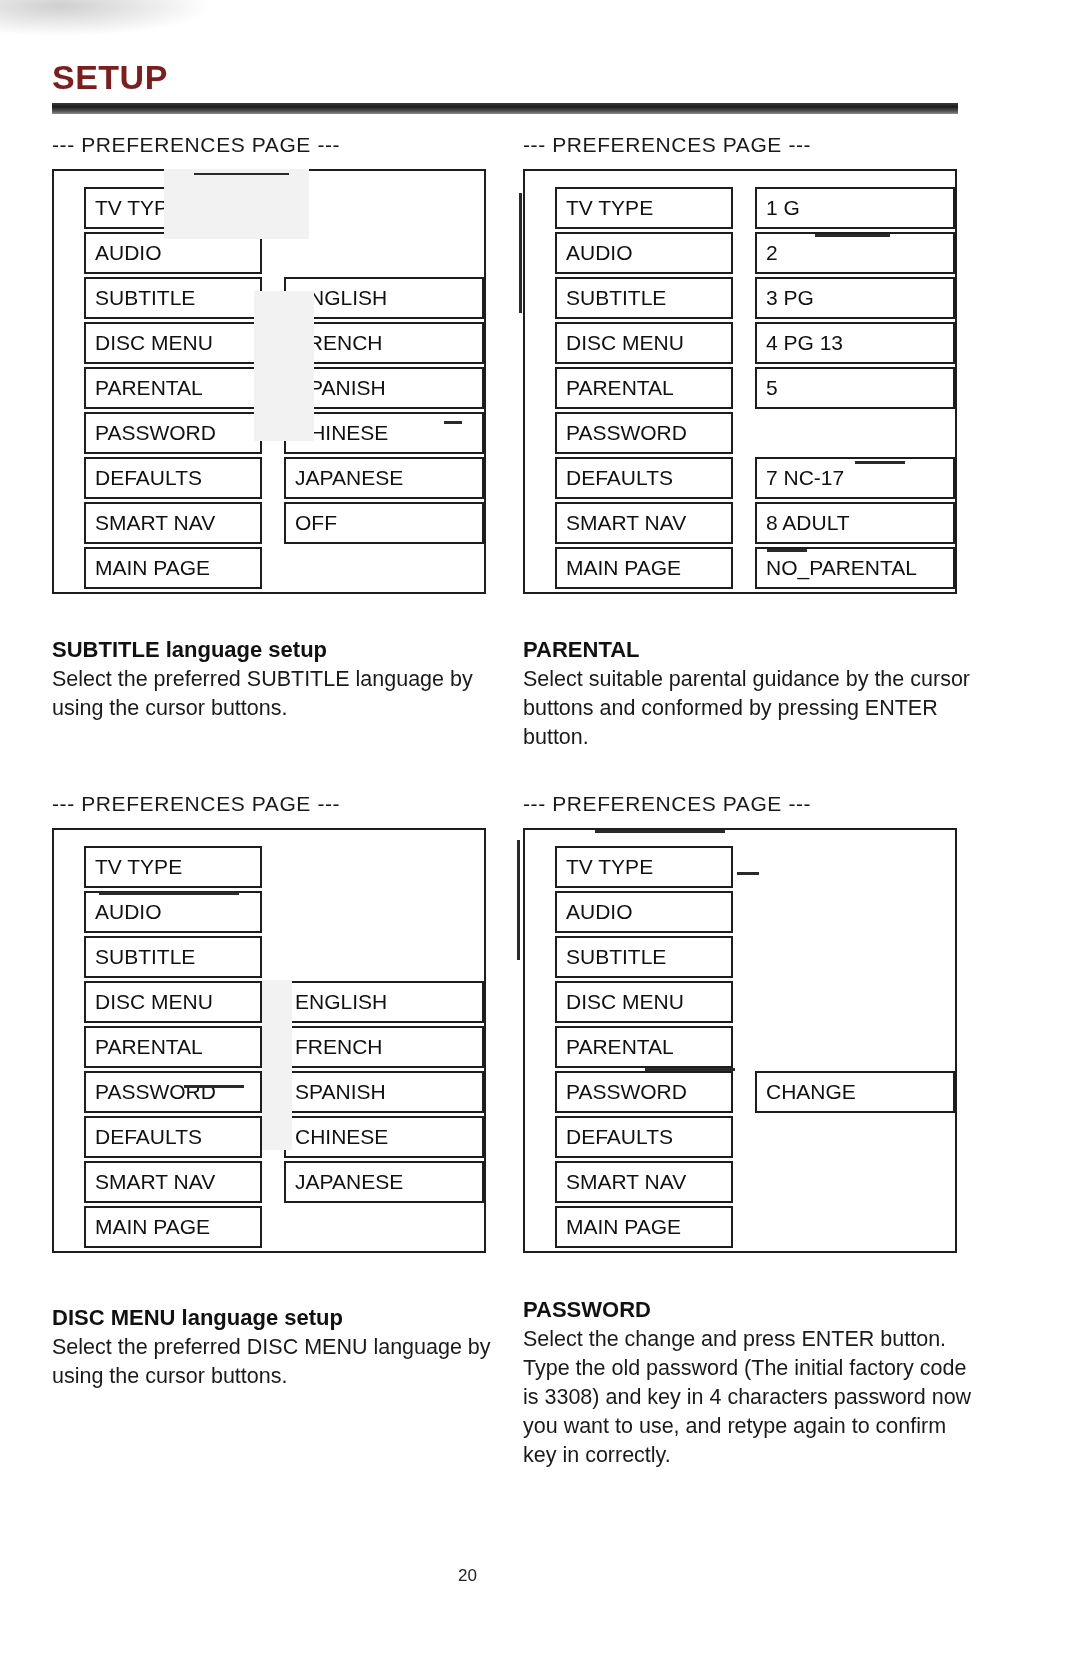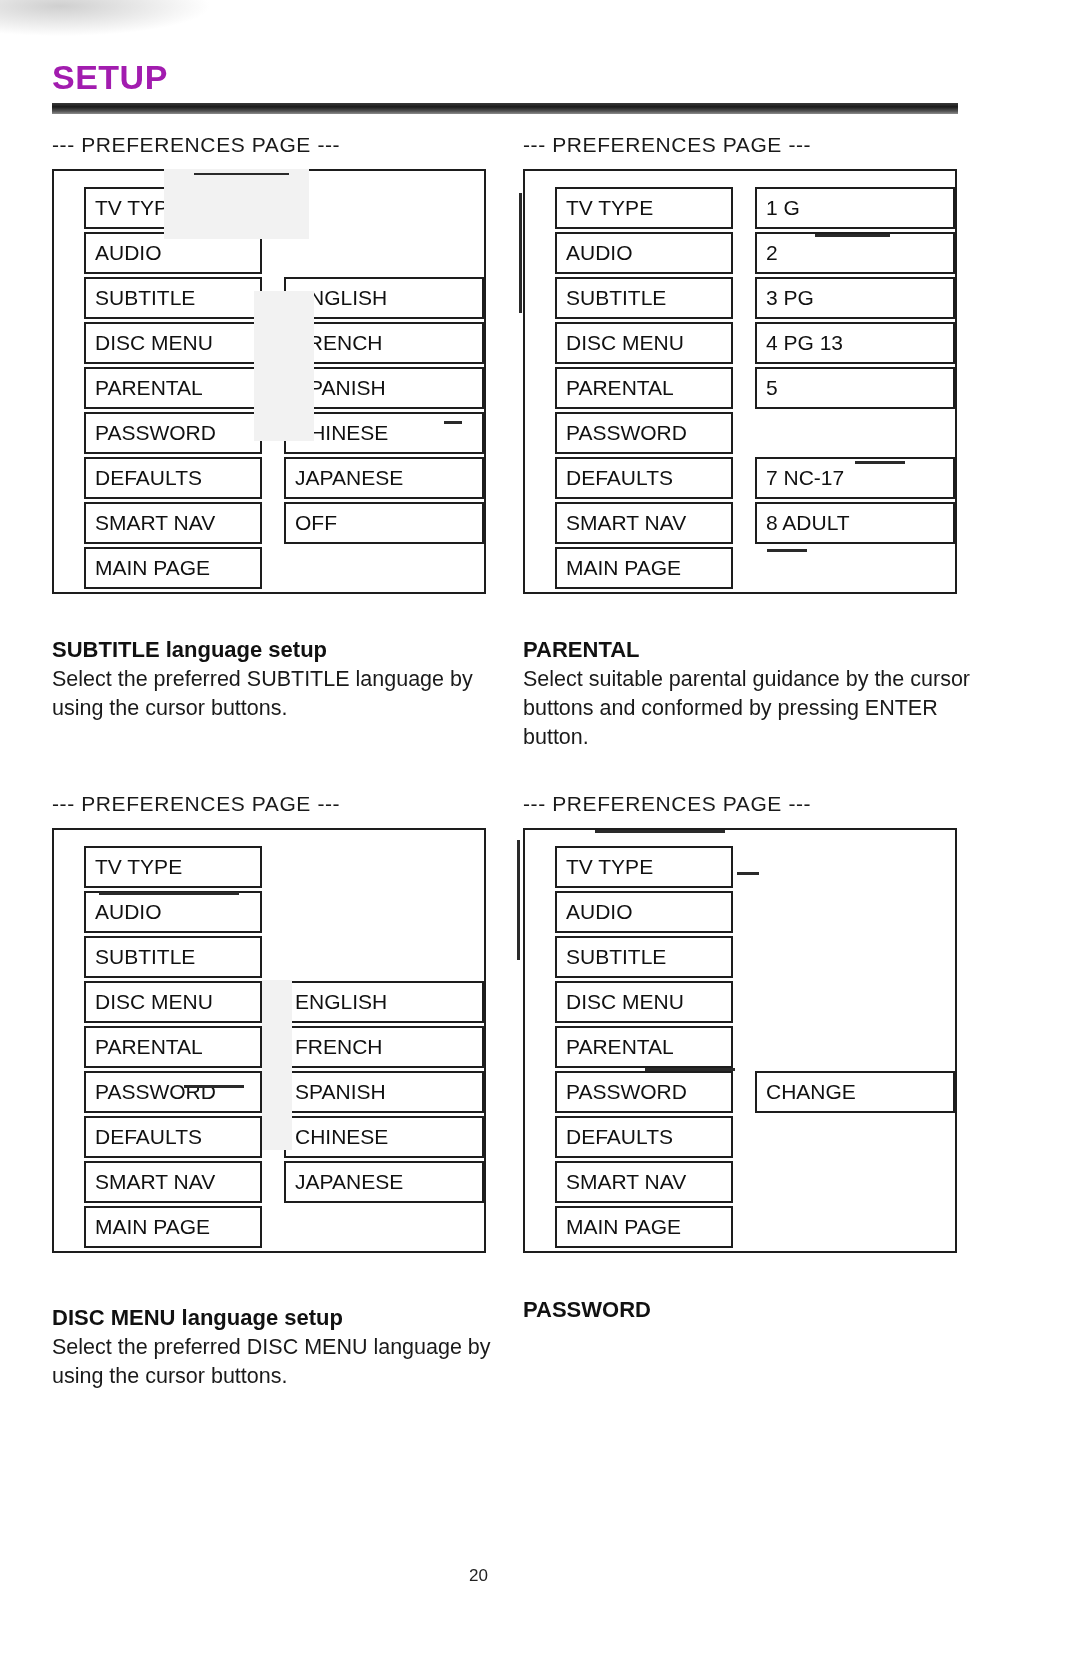--- a/index.html
+++ b/index.html
@@ -30,21 +30,21 @@
   }
 
   
   .page-title {
     position: absolute;
     left: 52px;
     top: 58px;
     font-size: 34px;
     font-weight: bold;
     letter-spacing: 0.5px;
-    color: #a21caf;
+    color: #7f1d1d;
   }
   .title-rule {
     position: absolute;
     left: 52px;
     top: 103px;
     width: 906px;
     height: 11px;
     background: linear-gradient(180deg, #3a3a3a 0%, #1a1a1a 35%, #555 75%, #8d8d8d 100%);
   }
 
@@ -127,21 +127,21 @@
     font-weight: bold;
   }
   .desc-body {
     font-size: 21.5px;
     line-height: 29px;
     color: #1a1a1a;
   }
 
   .page-number {
     position: absolute;
-    left: 469px;
+    left: 458px;
     top: 1566px;
     font-size: 17px;
     color: #222;
     text-align: center;
   }
 </style>
 </head>
 <body>
 
 <div class="scan-smudge"></div>
@@ -233,20 +233,21 @@
       <div class="osd-row">
         <div class="osd-cell col-left">DEFAULTS</div>
         <div class="osd-cell col-right">7 NC-17</div>
       </div>
       <div class="osd-row">
         <div class="osd-cell col-left">SMART NAV</div>
         <div class="osd-cell col-right">8 ADULT</div>
       </div>
       <div class="osd-row">
         <div class="osd-cell col-left">MAIN PAGE</div>
+        <div class="osd-cell col-right">NO_PARENTAL</div>
       </div>
     </div>
 
     <div class="artifact" style="left:-6px; top:22px; width:3px; height:120px;"></div>
     <div class="artifact" style="left:290px; top:63px; width:75px; height:3px;"></div>
     <div class="artifact" style="left:330px; top:290px; width:50px; height:3px;"></div>
     <div class="artifact" style="left:242px; top:378px; width:40px; height:3px;"></div>
   </div>
 </div>
 
@@ -352,15 +353,16 @@
 
     <div class="artifact" style="left:70px; top:0px; width:130px; height:3px;"></div>
     <div class="artifact" style="left:212px; top:42px; width:22px; height:3px;"></div>
     <div class="artifact" style="left:120px; top:238px; width:90px; height:3px;"></div>
     <div class="artifact" style="left:-8px; top:10px; width:3px; height:120px;"></div>
   </div>
 </div>
 
 <div class="desc" style="left:523px; top:1297px;">
   <div class="desc-title"><span class="reg">PASSWORD</span><span></span></div>
+  <div class="desc-body">Select the change and press ENTER button.  Type the old password (The initial factory code is 3308) and key in 4 characters password now you want to use, and retype again to confirm key in correctly.</div>
 </div>
 
 <div class="page-number">20</div>
 
 </body></html>

